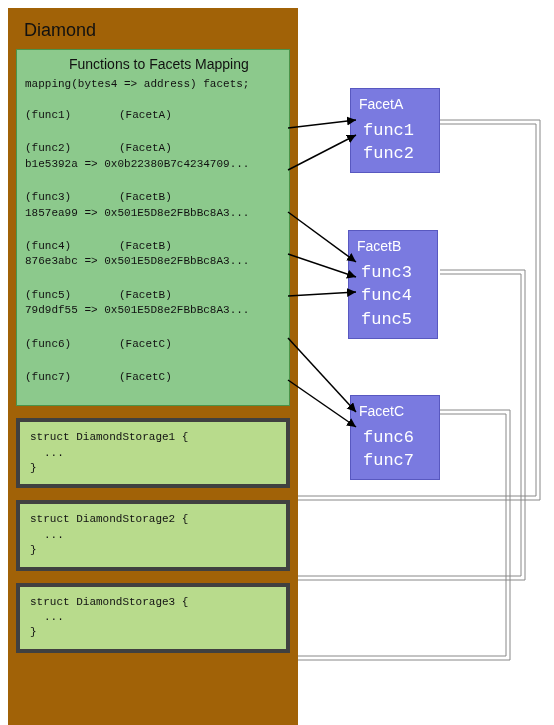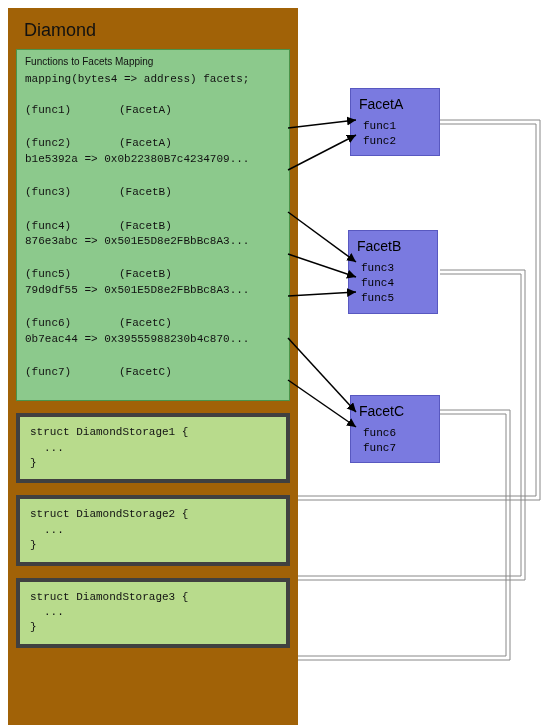--- a/index.html
+++ b/index.html
@@ -27,23 +27,24 @@
     color: #111;
   }
   .mapping-box {
     background: #8cc98c;
     border: 1px solid #4a934a;
     padding: 6px 8px 10px 8px;
     margin-bottom: 12px;
   }
   .mapping-title {
     font-family: Arial, sans-serif;
-    font-size: 10px;
+    font-size: 14px;
     margin-bottom: 6px;
     color: #111;
+    margin-left: 44px;
   }
   .mapping-decl {
     font-size: 11px;
     color: #111;
     margin-bottom: 8px;
     white-space: nowrap;
   }
   .entry {
     margin-bottom: 10px;
     font-size: 11px;
@@ -73,30 +74,30 @@
   .storage-box .brace-close { }
   .storage-box .dots { padding-left: 14px; }
 
   .facet {
     position: absolute;
     width: 90px;
     background: #7a7ae0;
     border: 1px solid #5858c0;
     padding: 6px 8px;
     font-size: 12px;
-    color: #000000;
+    color: #ffffff;
     line-height: 1.4;
   }
   .facet .facet-title {
     font-family: Arial, sans-serif;
     font-size: 14px;
     margin-bottom: 4px;
   }
   .facet .func {
-    font-size: 11px;
+    font-size: 17px;
     padding-left: 4px;
   }
   svg.overlay {
     position: absolute;
     left: 0; top: 0;
     width: 554px;
     height: 725px;
     pointer-events: none;
   }
 </style>
@@ -127,20 +128,25 @@
         <span>=&gt;</span>
         <span>0x0b22380B7c4234709...</span>
       </div>
     </div>
 
     <div class="entry">
       <div class="entry-labels">
         <span class="sel">(func3)</span>
         <span>(FacetB)</span>
       </div>
+      <div class="entry-row">
+        <span>1857ea99</span>
+        <span>=&gt;</span>
+        <span>0x501E5D8e2FBbBc8A3...</span>
+      </div>
     </div>
 
     <div class="entry">
       <div class="entry-labels">
         <span class="sel">(func4)</span>
         <span>(FacetB)</span>
       </div>
       <div class="entry-row">
         <span>876e3abc</span>
         <span>=&gt;</span>
@@ -157,25 +163,20 @@
         <span>79d9df55</span>
         <span>=&gt;</span>
         <span>0x501E5D8e2FBbBc8A3...</span>
       </div>
     </div>
 
     <div class="entry">
       <div class="entry-labels">
         <span class="sel">(func6)</span>
         <span>(FacetC)</span>
-      </div>
-      <div class="entry-row">
-        <span>0b7eac44</span>
-        <span>=&gt;</span>
-        <span>0x39555988230b4c870...</span>
       </div>
     </div>
 
     <div class="entry">
       <div class="entry-labels">
         <span class="sel">(func7)</span>
         <span>(FacetC)</span>
       </div>
     </div>
   </div>

